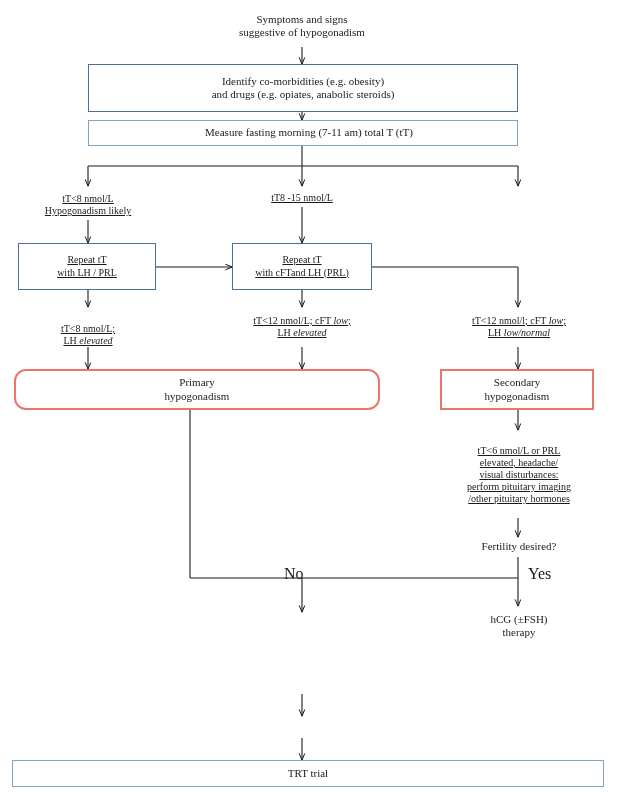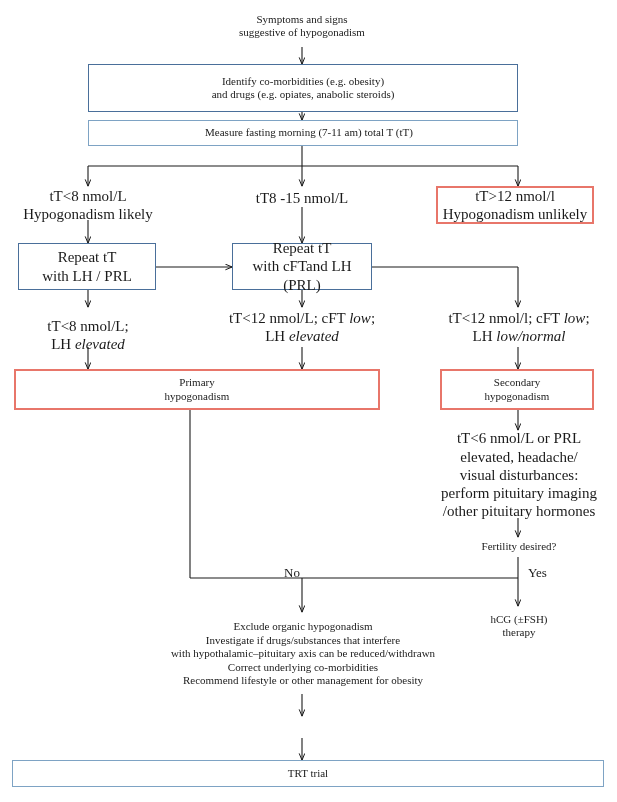--- a/index.html
+++ b/index.html
@@ -44,28 +44,28 @@
   .box-blue-light {
     border: 1.3px solid #7ea3c4;
   }
   .box-red {
     border: 2px solid #e8766a;
   }
   .plain {
     border: none;
     background: transparent;
   }
-  .t12 { font-size: 15px; }
+  .t12 { font-size: 10px; text-decoration: underline; }
   .t125 { font-size: 11px; }
   em.it {
     font-style: italic;
   }
   .edge-label {
     position: absolute;
-    font-size: 13px;
+    font-size: 16px;
     font-family: "Liberation Serif", "DejaVu Serif", serif;
     color: #1a1a1a;
     background: transparent;
   }
 </style>
 </head>
 <body>
 
 <div id="chart">
 
@@ -140,24 +140,20 @@
 
   <div class="node plain t12" style="left:8px; top:188px; width:160px; height:34px;">
     <span>tT&lt;8 nmol/L
 Hypogonadism likely</span>
   </div>
 
   <div class="node plain t12" style="left:232px; top:188px; width:140px; height:20px;">
     <span>tT8 -15 nmol/L</span>
   </div>
 
-  <div class="node boxed box-red t12" style="left:436px; top:186px; width:158px; height:38px;">
-    <span>tT&gt;12 nmol/l
-Hypogonadism unlikely</span>
-  </div>
 
   <div class="node boxed box-blue-strong t12" style="left:18px; top:243px; width:138px; height:47px;">
     <span>Repeat tT
 with LH / PRL</span>
   </div>
 
   <div class="node boxed box-blue-strong t12" style="left:232px; top:243px; width:140px; height:47px;">
     <span>Repeat tT
 with cFTand LH (PRL)</span>
   </div>
@@ -170,21 +166,21 @@
   <div class="node plain t12" style="left:222px; top:308px; width:160px; height:38px; white-space:normal;">
     <span><span>tT&lt;12 nmol/L; cFT </span><em class="it">low</em><span>;</span></span>
     <span><span>LH </span><em class="it">elevated</em></span>
   </div>
 
   <div class="node plain t12" style="left:438px; top:308px; width:162px; height:38px; white-space:normal;">
     <span><span>tT&lt;12 nmol/l; cFT </span><em class="it">low</em><span>;</span></span>
     <span><span>LH </span><em class="it">low/normal</em></span>
   </div>
 
-  <div class="node boxed box-red t125" style="left:14px; top:369px; width:366px; height:41px;">
+  <div class="node boxed box-red t125" style="left:14px; top:369px; width:366px; height:41px;border-radius:12px;">
     <span>Primary
 hypogonadism</span>
   </div>
 
   <div class="node boxed box-red t125" style="left:440px; top:369px; width:154px; height:41px;">
     <span>Secondary
 hypogonadism</span>
   </div>
 
   <div class="node plain t12" style="left:424px; top:431px; width:190px; height:88px;">
@@ -197,27 +193,20 @@
 
   <div class="node plain t125" style="left:455px; top:608px; width:128px; height:36px;">
     <span>hCG (±FSH)
 therapy</span>
   </div>
 
   <div class="node plain t125" style="left:448px; top:537px; width:142px; height:20px;">
     <span>Fertility desired?</span>
   </div>
 
-  <div class="node plain t125" style="left:38px; top:613px; width:530px; height:82px;">
-    <span>Exclude organic hypogonadism
-Investigate if drugs/substances that interfere
-with hypothalamic–pituitary axis can be reduced/withdrawn
-Correct underlying co-morbidities
-Recommend lifestyle or other management for obesity</span>
-  </div>
 
 
   <div class="node boxed box-blue-light t125" style="left:12px; top:760px; width:592px; height:27px;">
     <span>TRT trial</span>
   </div>
 
   <div class="edge-label" style="left:284px; top:565px;">No</div>
 
   <div class="edge-label" style="left:528px; top:565px;">Yes</div>
 

